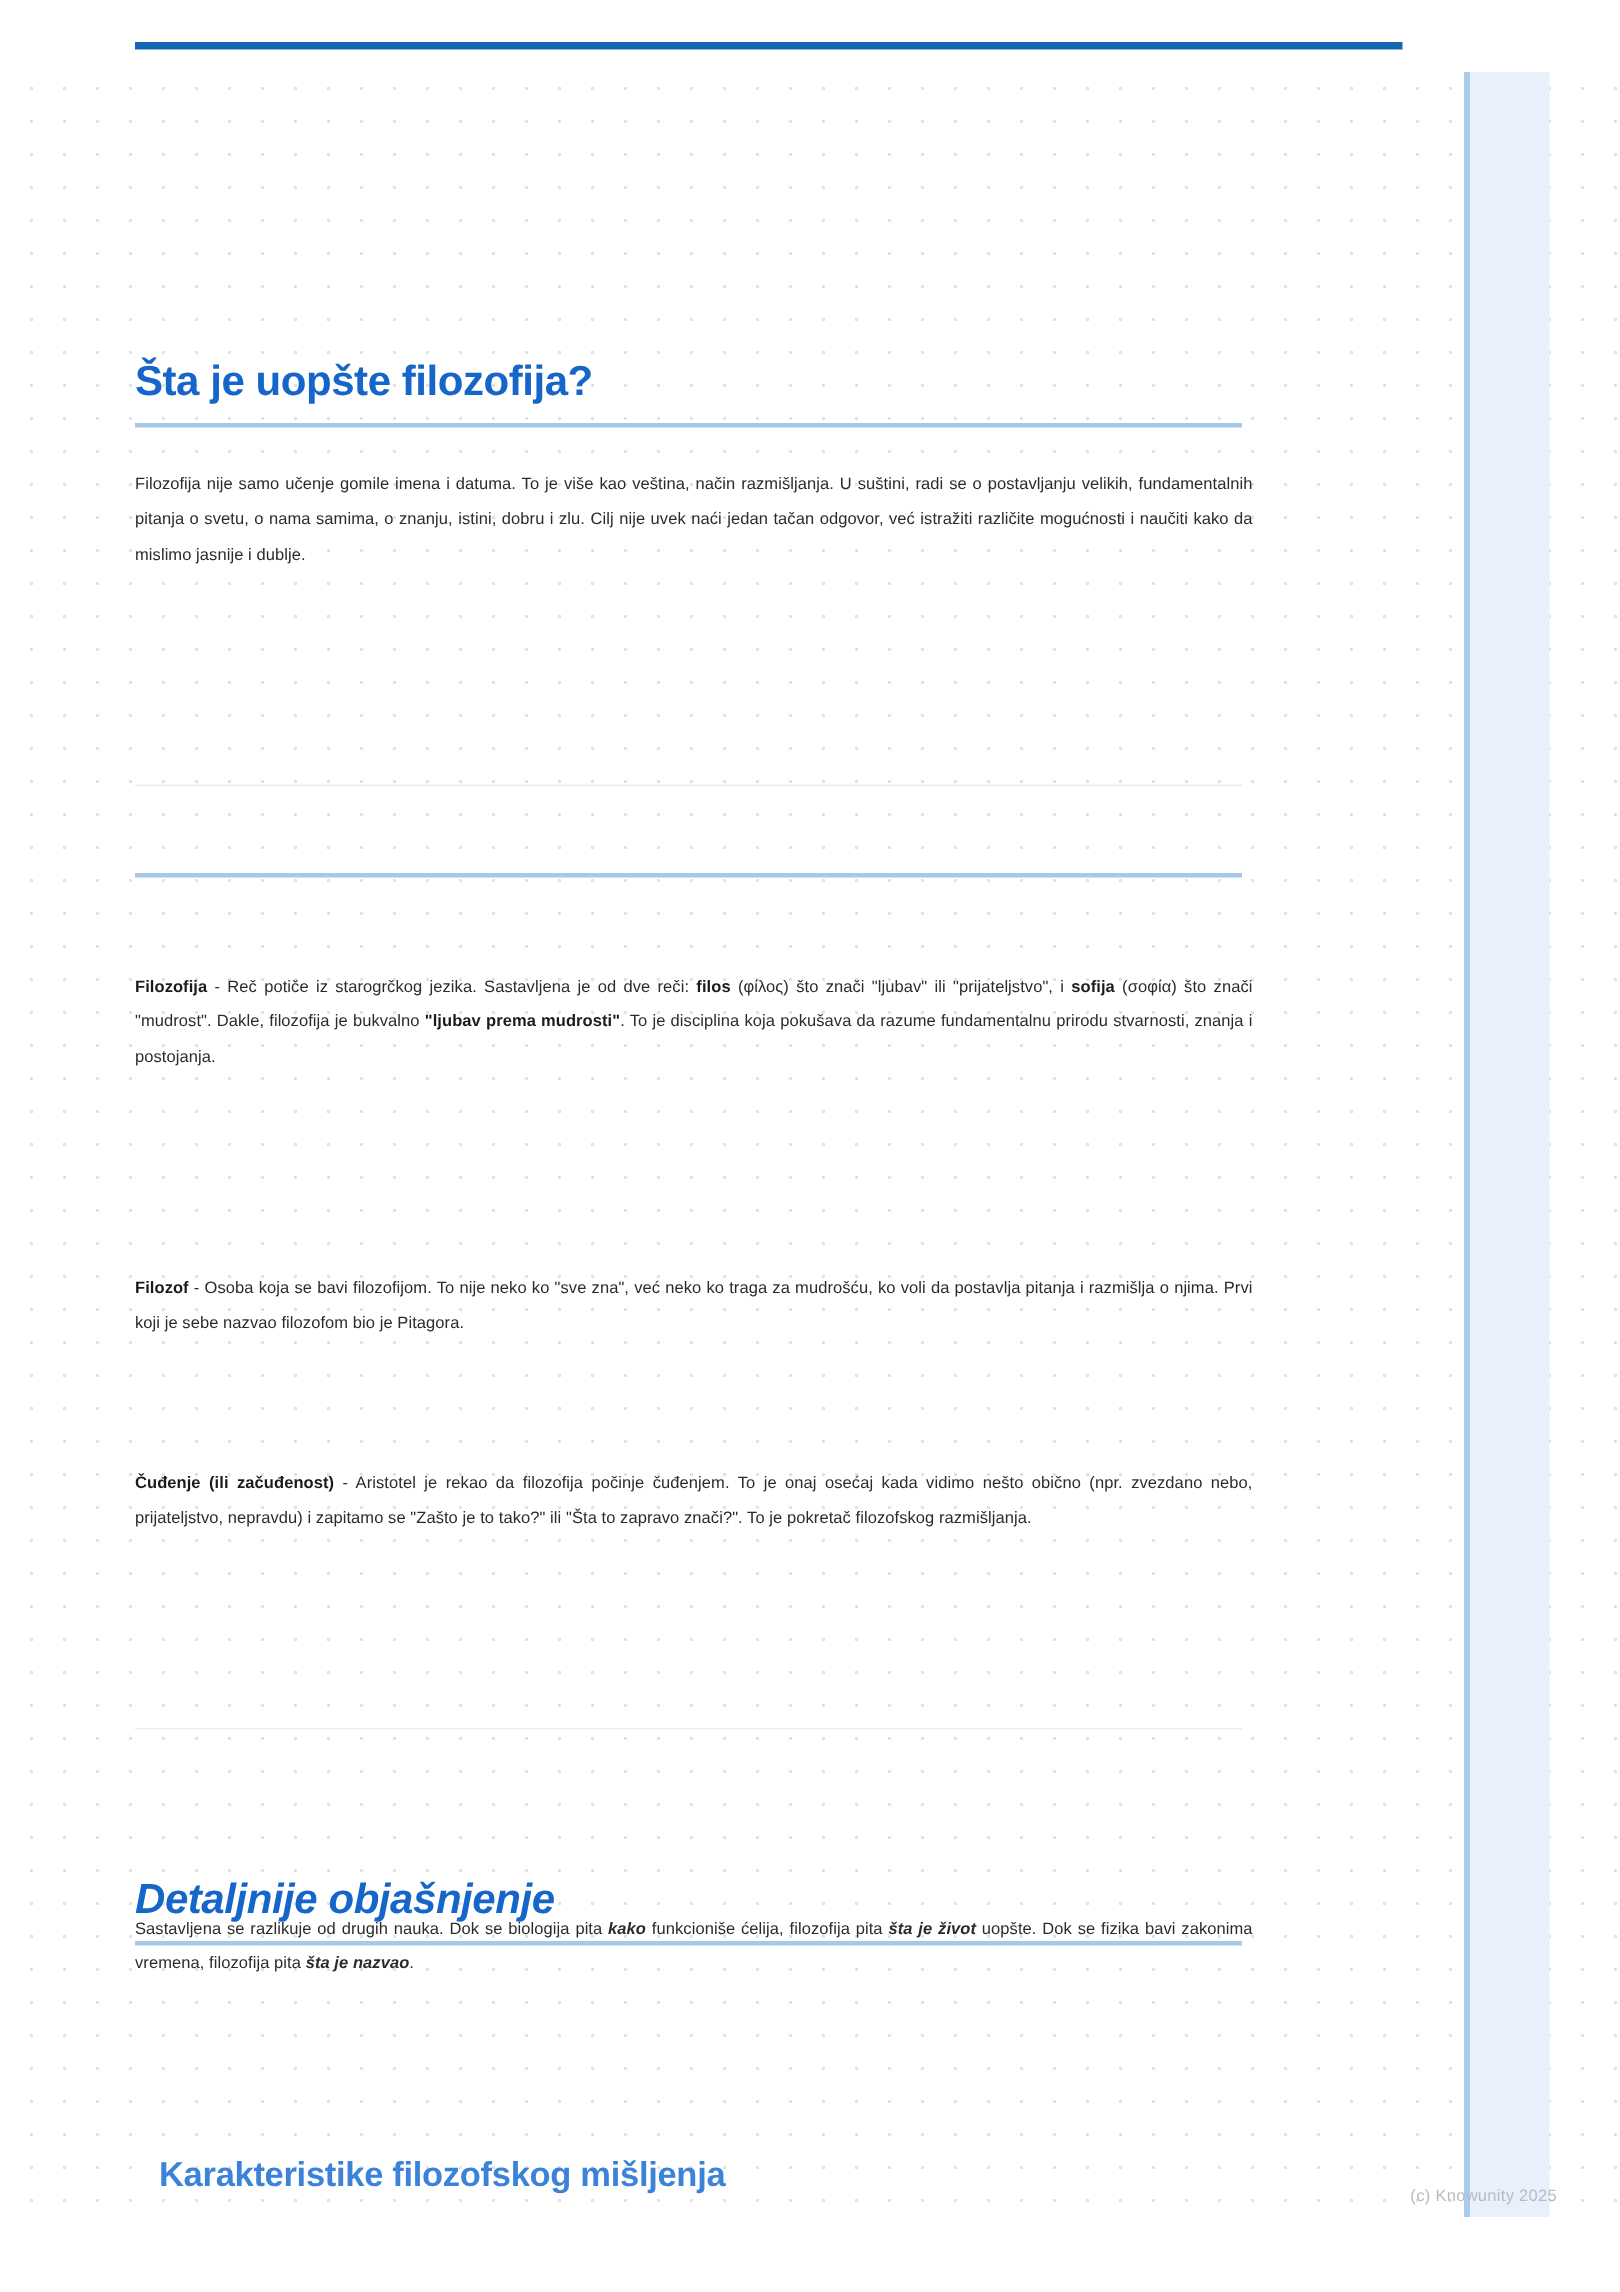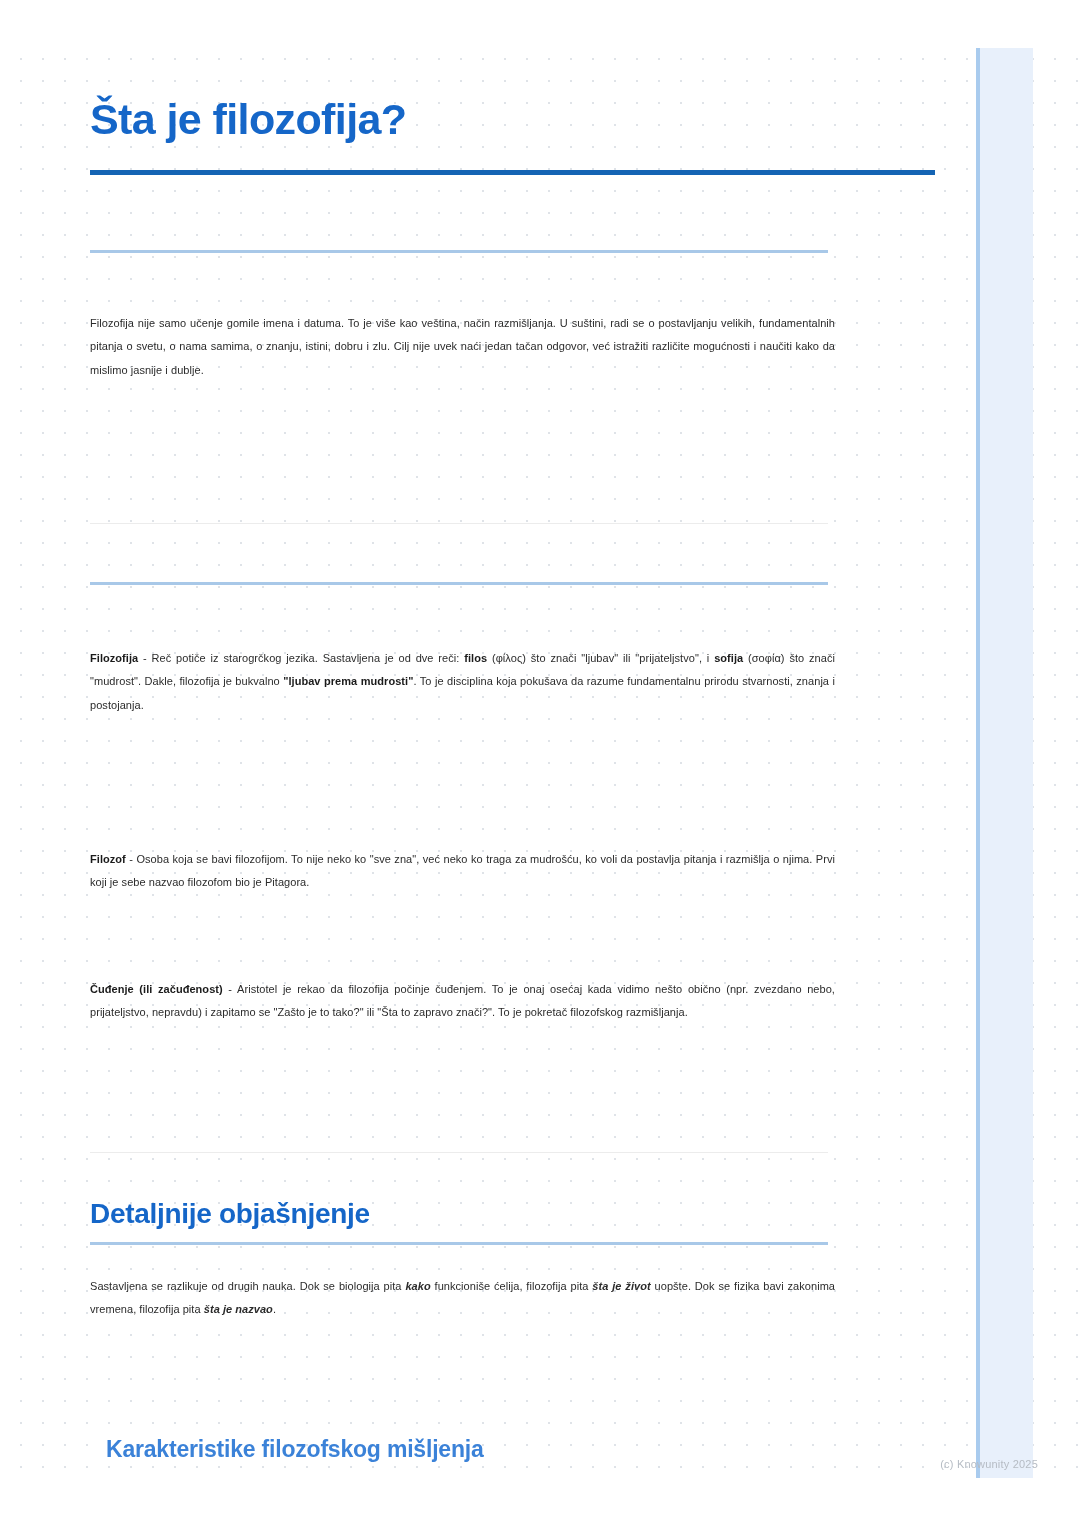--- a/index.html
+++ b/index.html
@@ -120,21 +120,21 @@
   .blk { position: absolute; left: 90px; width: 745px; }
 
   #sec1-head   { top: 238px; }
   #sec1-para   { top: 312px; width: 745px; }
   #div1        { top: 523px; }
   #sec2-head   { top: 570px; }
   #sec2-p1     { top: 647px; }
   #sec2-p2     { top: 848px; }
   #sec2-p3     { top: 978px; }
   #div2        { top: 1152px; }
-  #sec3-head   { top: 1198px; }
+  #sec3-head   { top: 1250px; font-style: italic; }
   #sec3-p1     { top: 1275px; }
   #sec3-sub    { top: 1420px; }
 
   #watermark {
     position: absolute;
     right: 42px;
     bottom: 58px;
     font-size: 11px;
     color: #b6bcc4;
     z-index: 3;
@@ -143,25 +143,25 @@
 </style>
 </head>
 <body>
 
 <div id="dot-grid"></div>
 <div id="right-band"></div>
 
 <div id="page">
 
   <div class="content">
-    <h1 class="doc-title">Šta je filozofija?</h1>
     <div class="title-rule"></div>
   </div>
 
   <div class="blk" id="sec1-head">
+    <h2 class="section-title">Šta je uopšte filozofija?</h2>
     <div class="h2-rule"></div>
   </div>
 
   <div class="blk" id="sec1-para">
     <p class="body-text">Filozofija nije samo učenje gomile imena i datuma. To je više kao veština, način razmišljanja. U suštini, radi se o postavljanju velikih, fundamentalnih pitanja o svetu, o nama samima, o znanju, istini, dobru i zlu. Cilj nije uvek naći jedan tačan odgovor, već istražiti različite mogućnosti i naučiti kako da mislimo jasnije i dublje.</p>
   </div>
 
   <div class="blk" id="div1">
     <div class="soft-divider"></div>
   </div>

